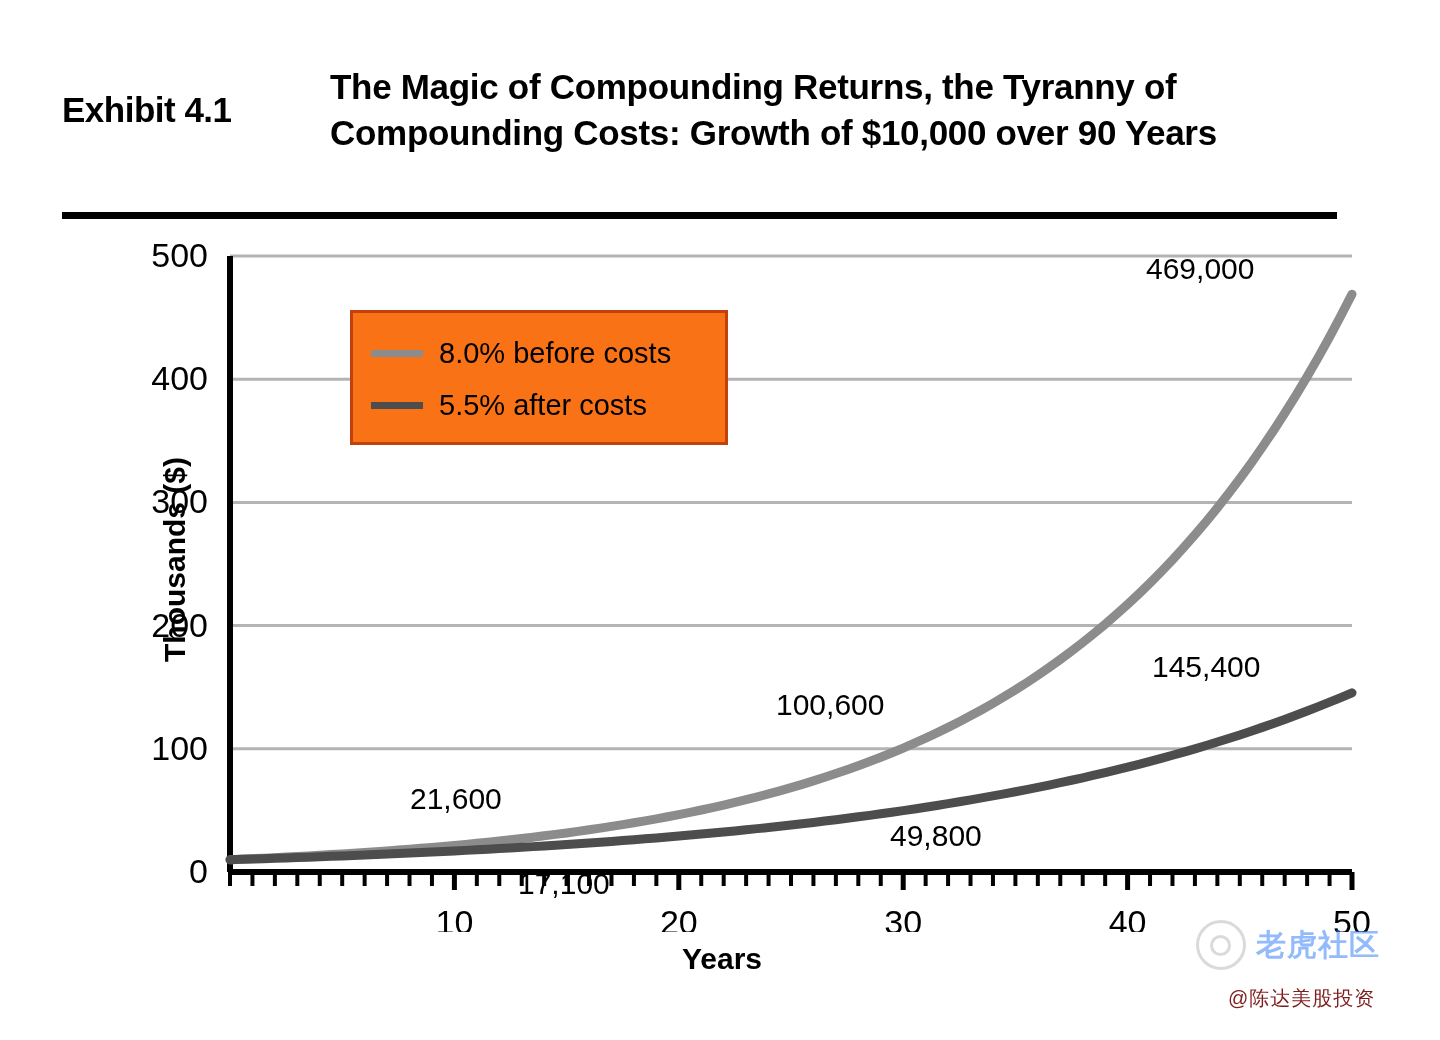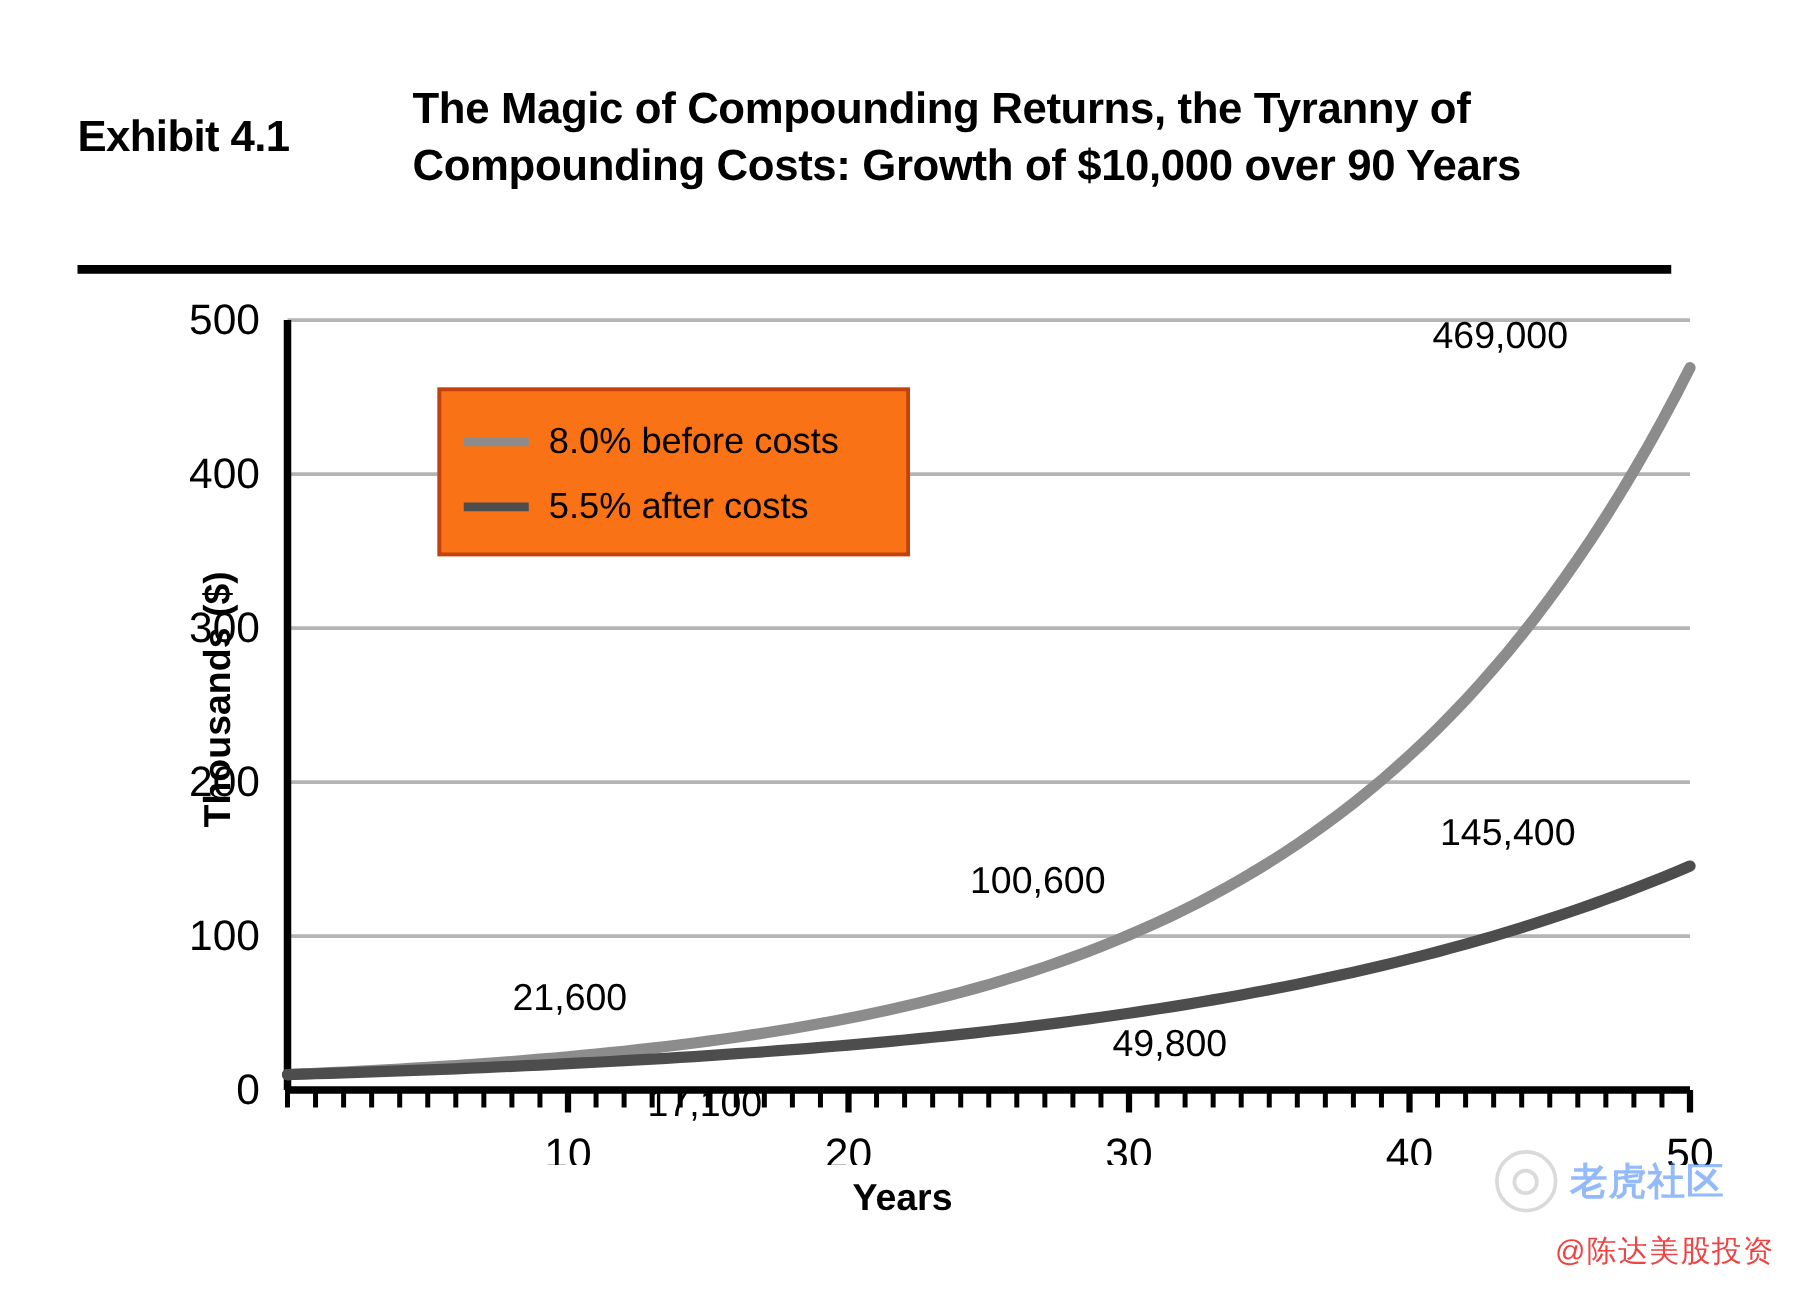--- a/index.html
+++ b/index.html
@@ -152,24 +152,23 @@
   .wm-text {
     font-size: 30px;
     color: #3b82f6;
     font-weight: bold;
     letter-spacing: 1px;
   }
   .wm-handle {
     position: absolute;
     left: 1228px;
     top: 985px;
-    font-size: 24px;
-    color: #ef4444;
+    font-size: 20px;
+    color: #7f1d1d;
     letter-spacing: 1px;
-    margin-left: 16px;
   }
 </style>
 </head>
 <body>
 
 <div class="title-block">
   <div class="exhibit-label">Exhibit 4.1</div>
   <div class="exhibit-title">The Magic of Compounding Returns, the Tyranny of Compounding Costs: Growth of $10,000 over 90 Years</div>
 </div>
 <div class="title-rule"></div>

